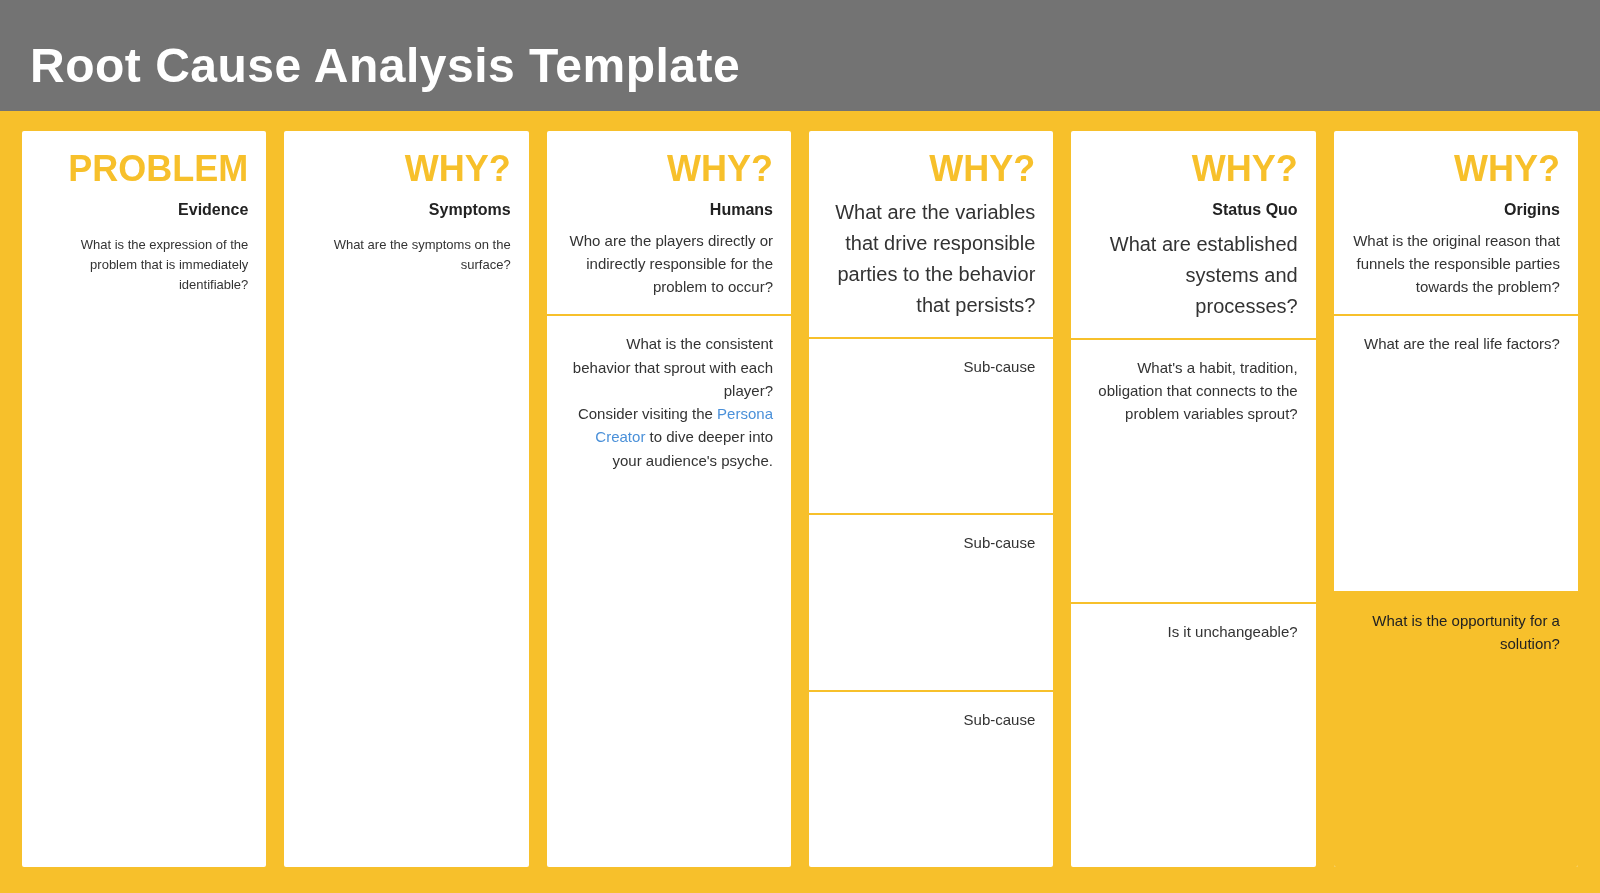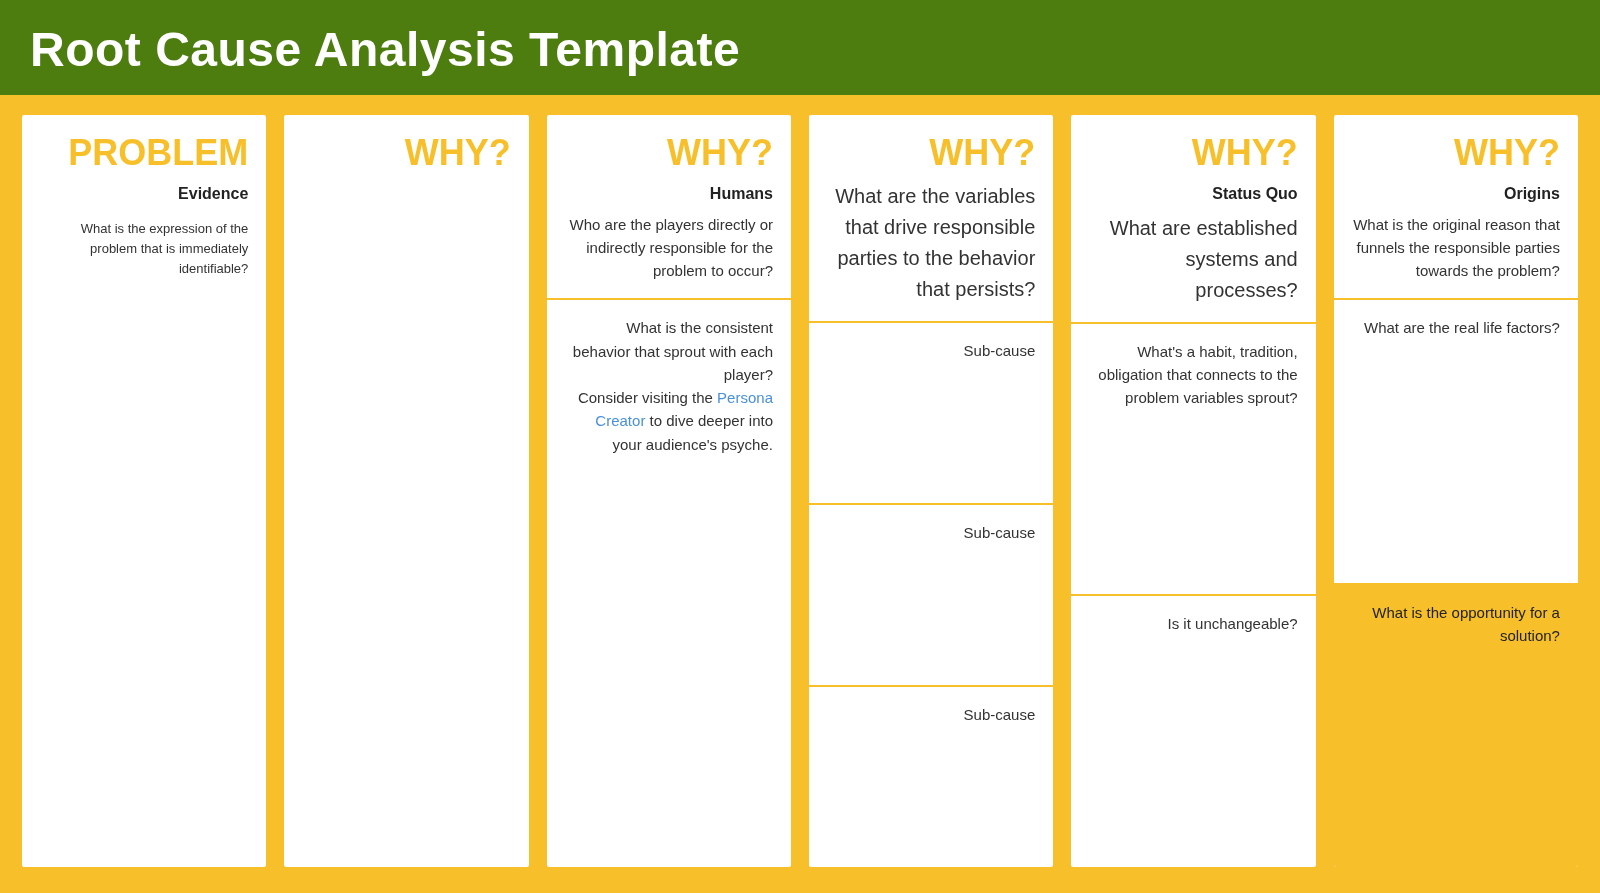--- a/index.html
+++ b/index.html
@@ -10,22 +10,22 @@
       min-height: 893px;
     }
     .page {
       background: #fff;
       width: 1600px;
       min-height: 893px;
       display: flex;
       flex-direction: column;
     }
     .header {
-      background: #4d7c0f;
-      padding: 22px 30px 18px 30px;
+      background: #737373;
+      padding: 38px 30px 18px 30px;
     }
     .header h1 {
       color: #fff;
       font-size: 48px;
       font-weight: 900;
       letter-spacing: 0.5px;
     }
     .main-content {
       background: #F7C02B;
       flex: 1;
@@ -105,21 +105,23 @@
 
   <div class="column">
       <div class="column-header">PROBLEM</div>
       <div class="column-subheader">Evidence</div>
       <div class="column-body">
         <p>What is the expression of the problem that is immediately identifiable?</p>
       </div>
     </div>
       <div class="column">
       <div class="column-header">WHY?</div>
+      <div class="column-subheader">Symptoms</div>
       <div class="column-body">
+        <p>What are the symptoms on the surface?</p>
       </div>
     </div>
       <div class="column">
       <div class="column-header">WHY?</div>
       <div class="column-subheader">Humans</div>
       <div class="col-top-block">
         <p style="font-size:15px;color:#333;line-height:1.55;">Who are the players directly or indirectly responsible for the problem to occur?</p>
       </div>
       <div class="sub-card" style="flex:2;">
         <p>What is the consistent behavior that sprout with each player?</p>

